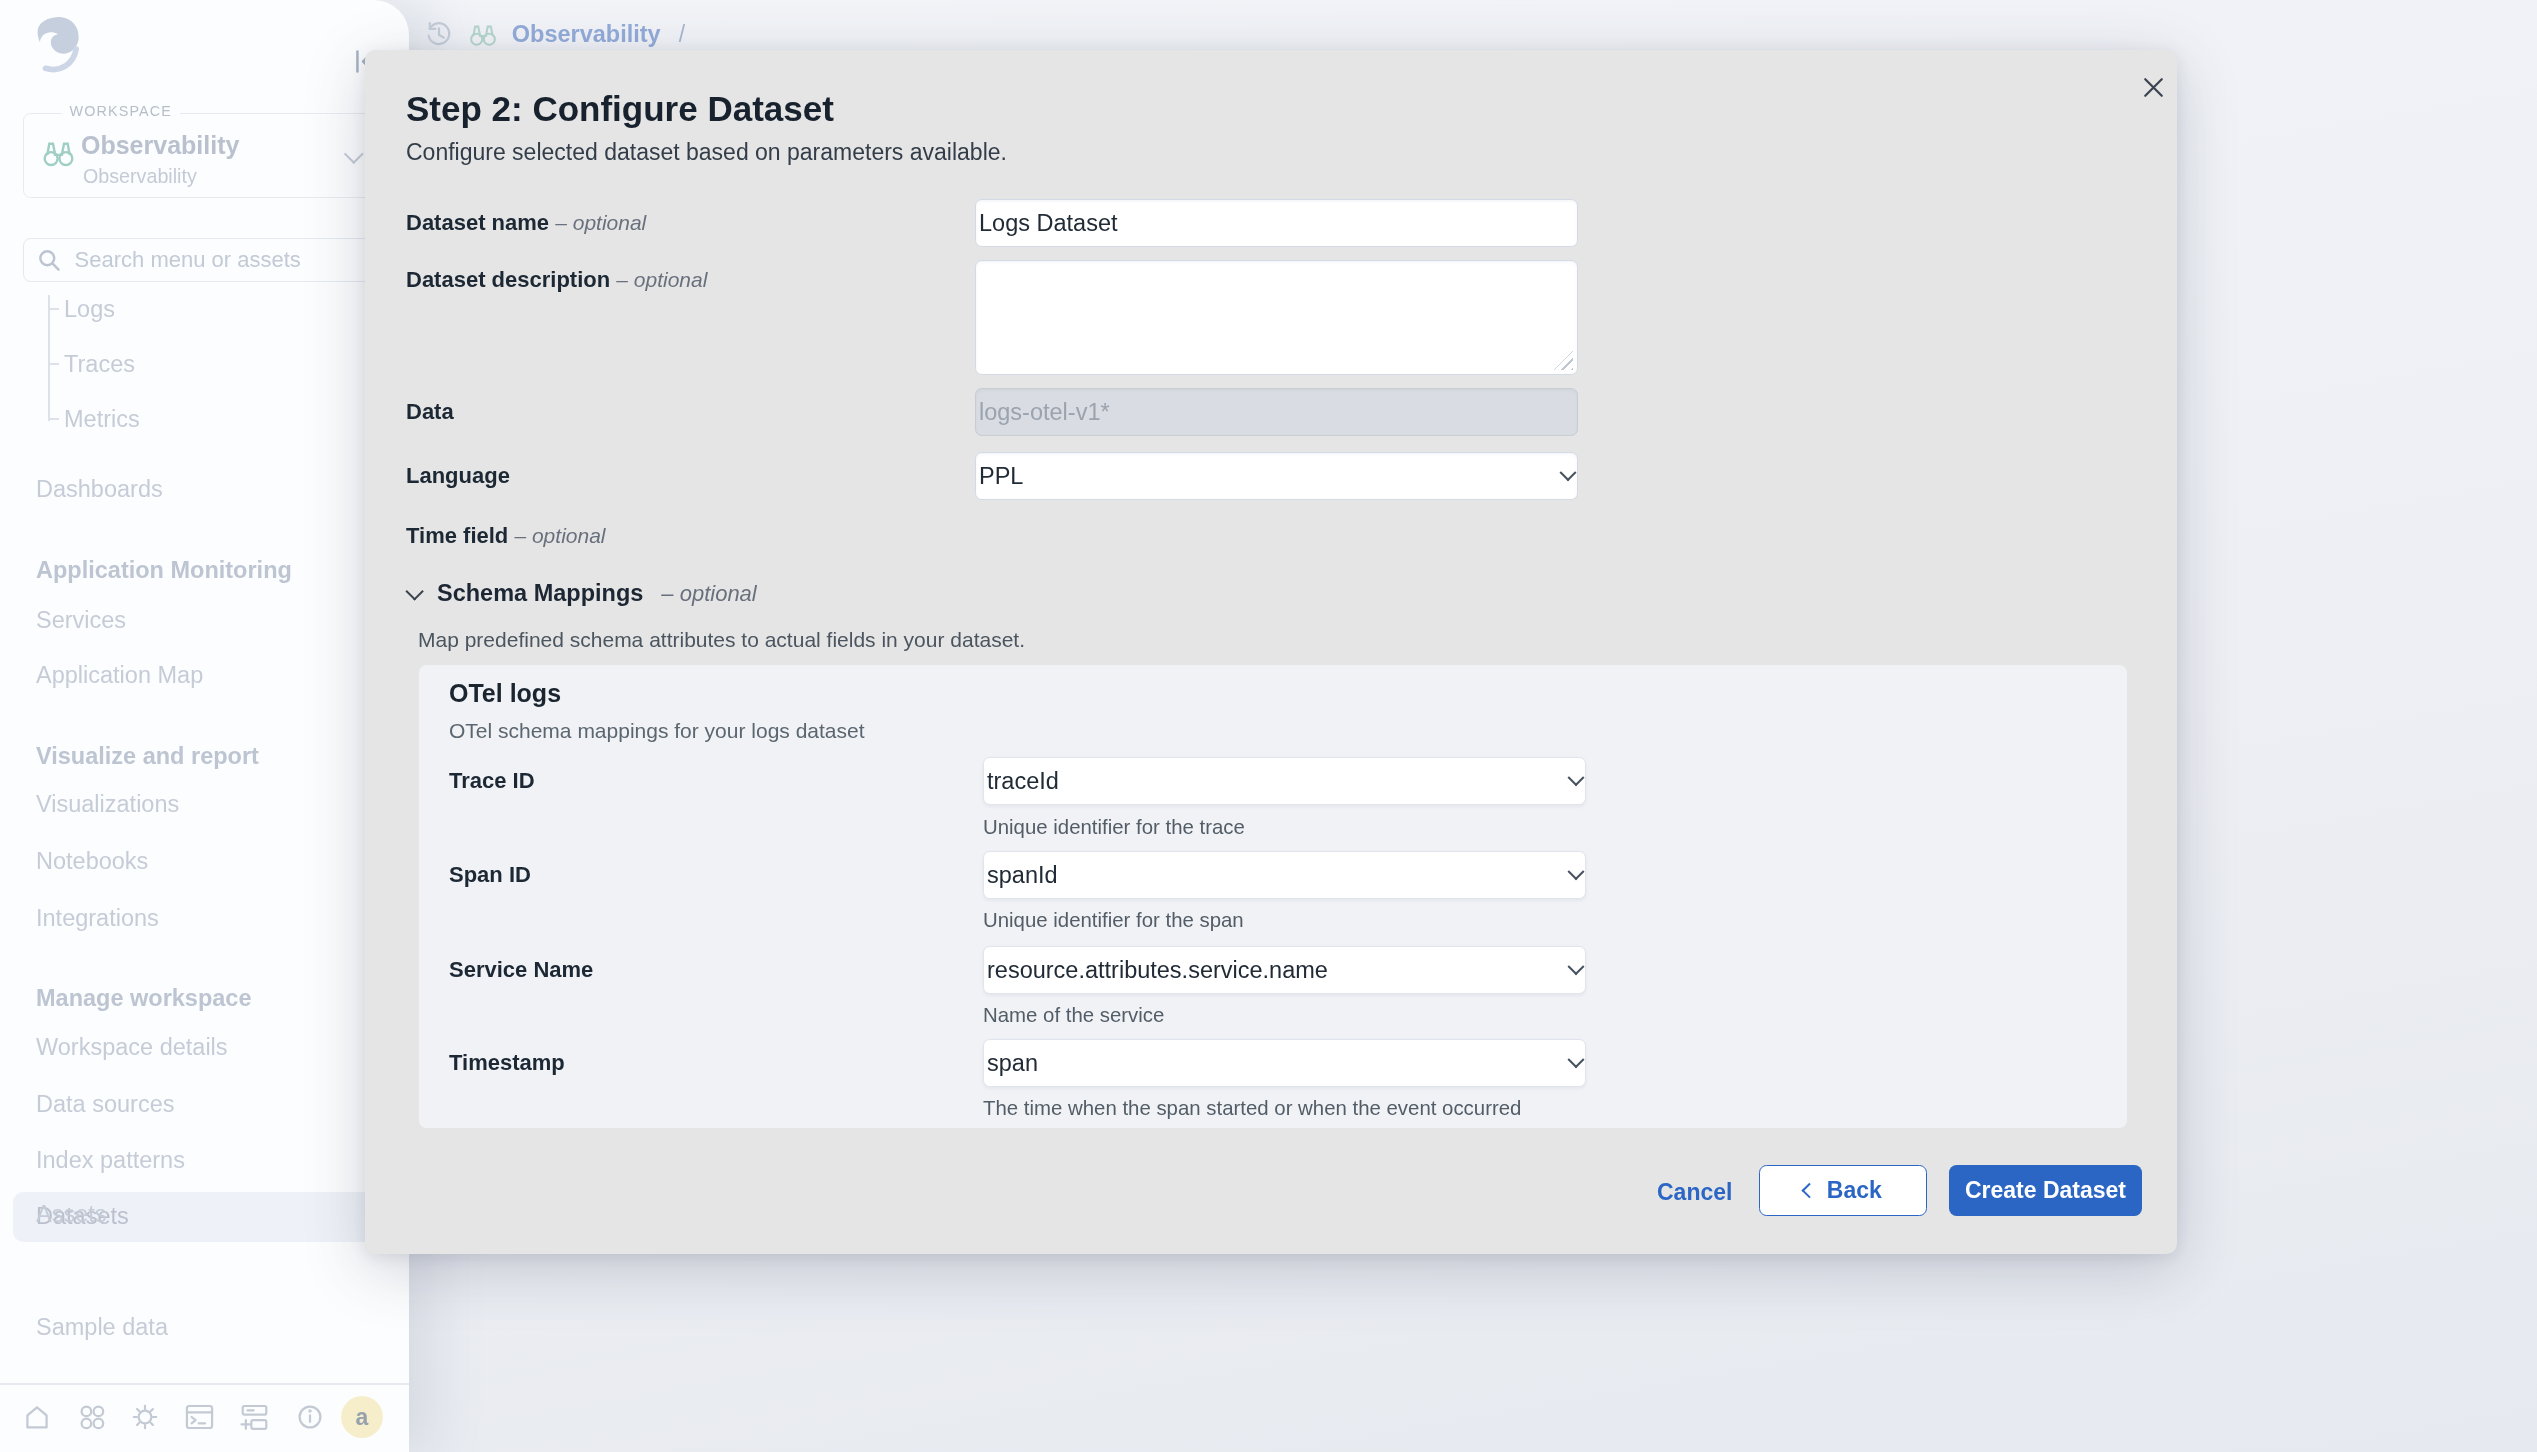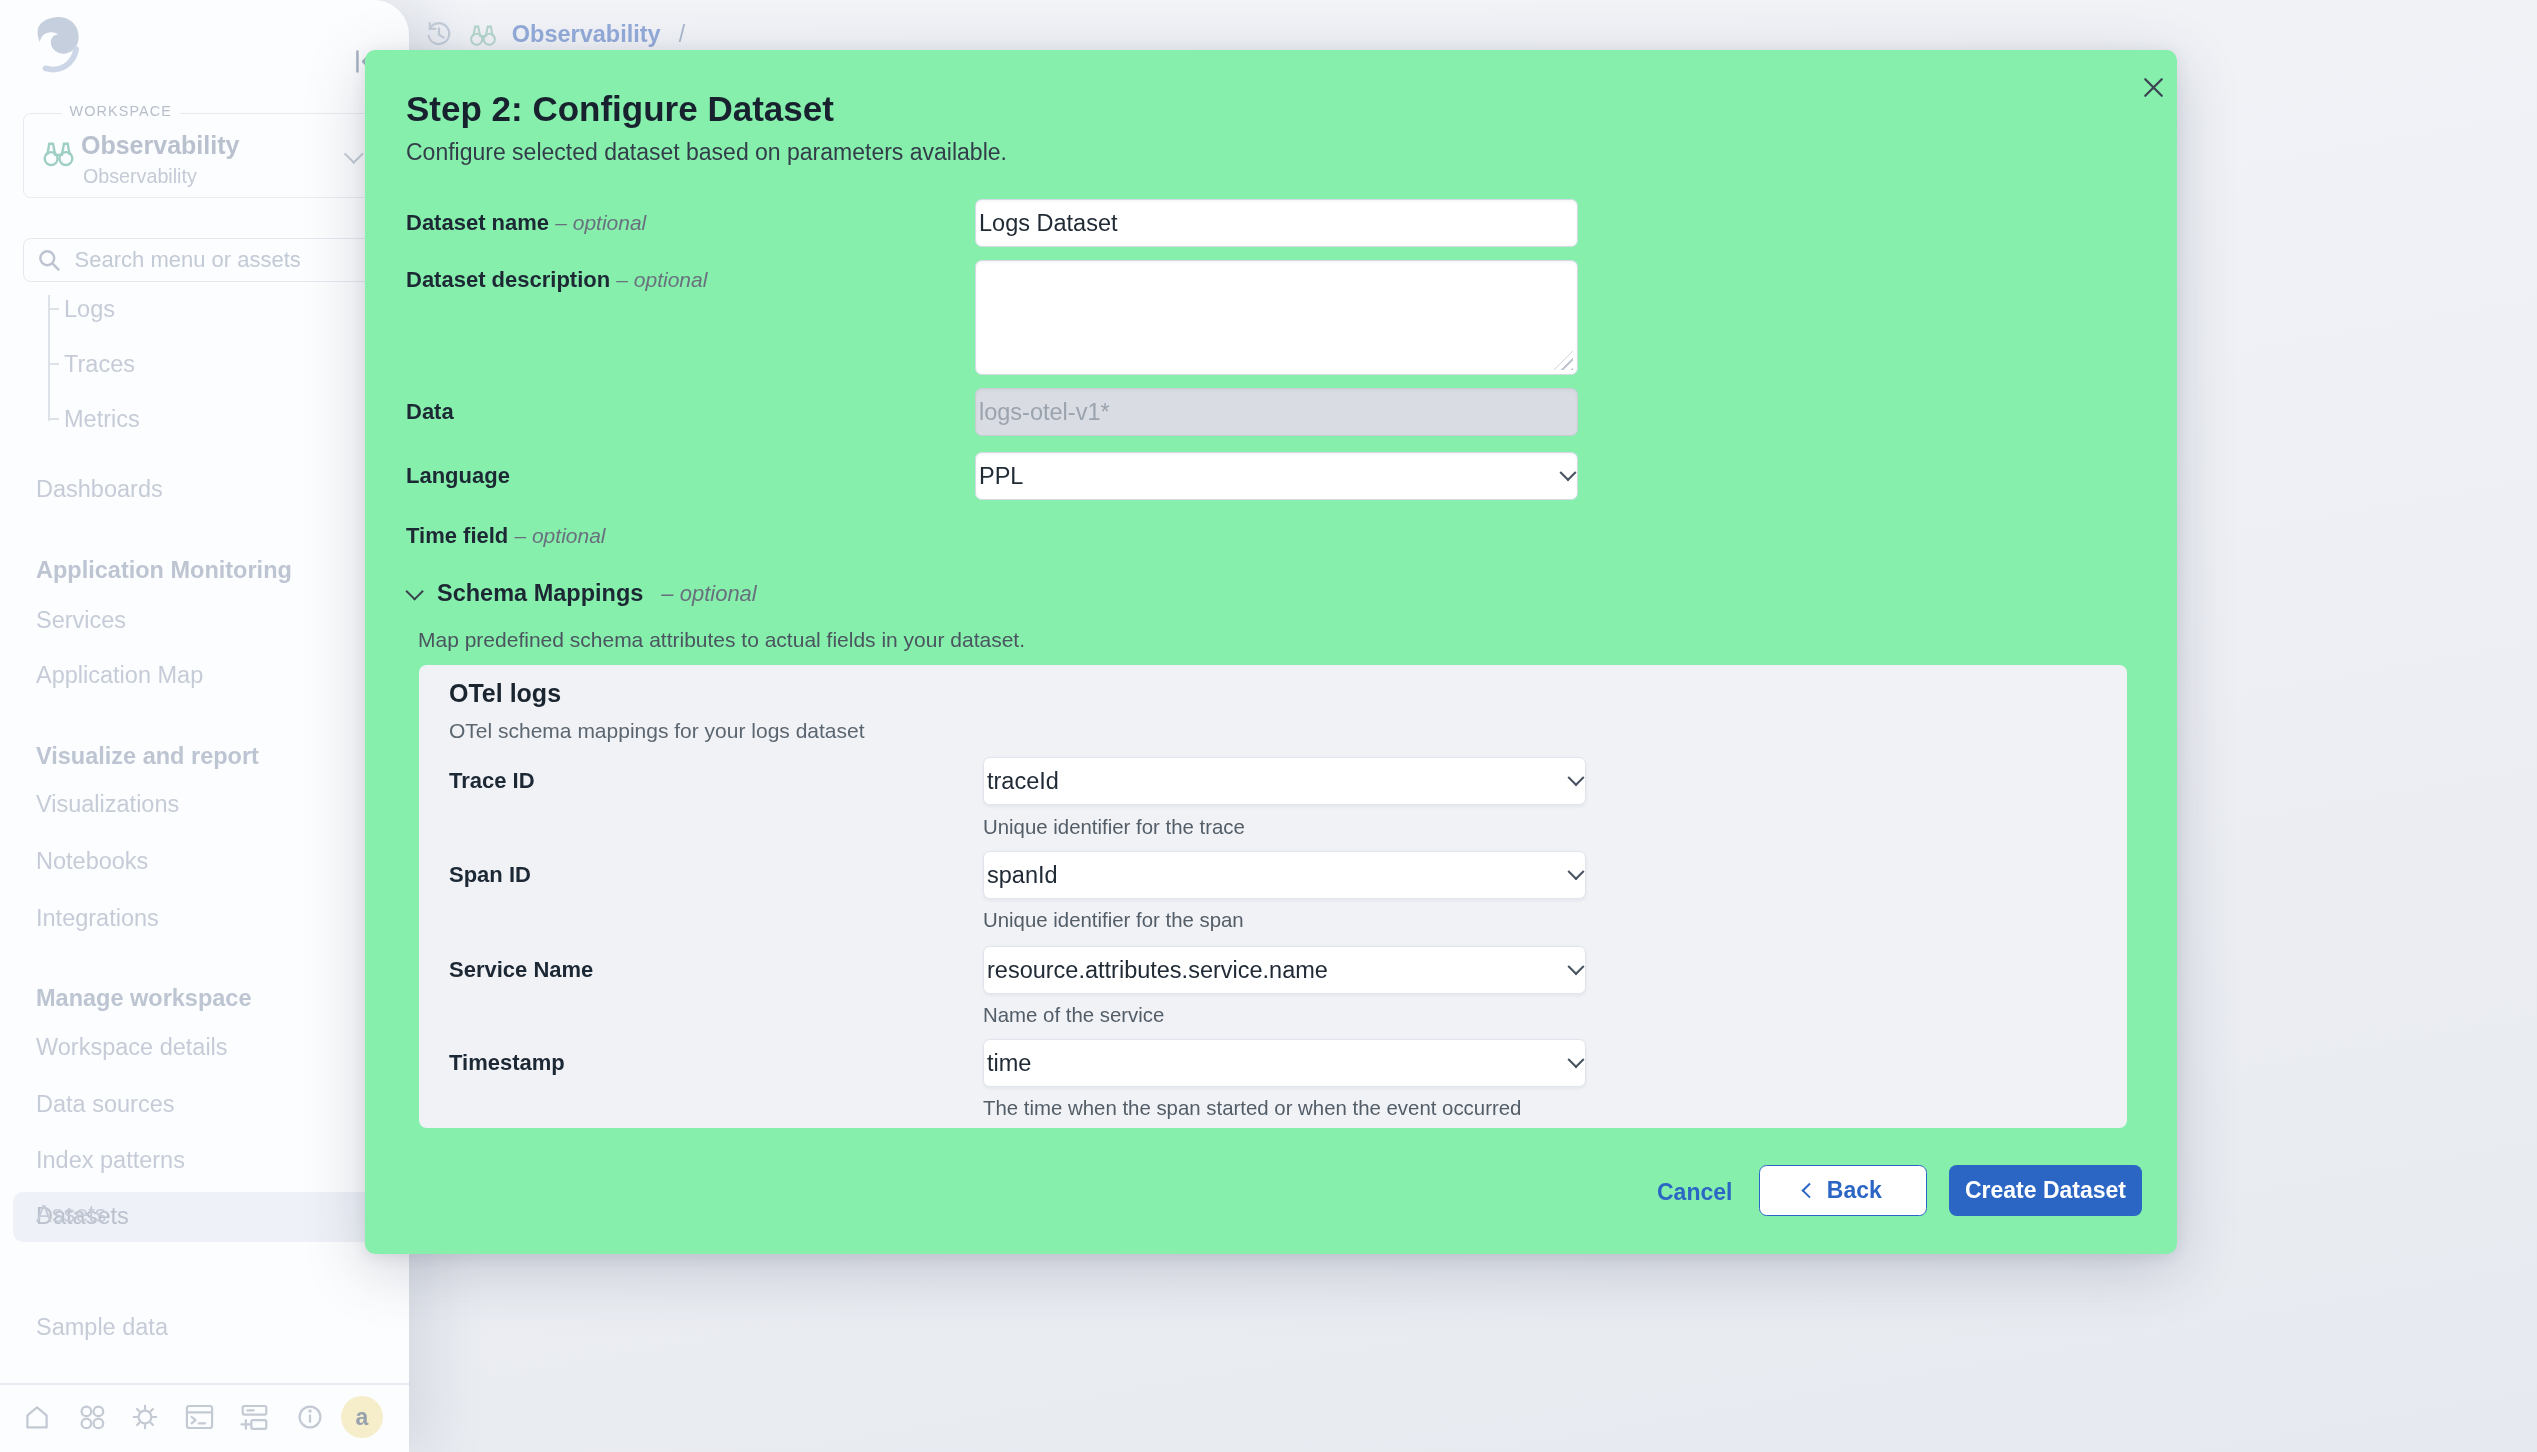--- a/index.html
+++ b/index.html
@@ -59,21 +59,21 @@
     background:#eef1f7; border-radius:10.6px; }
   .sb-divider { position:absolute; left:0; top:1383px; width:409px; height:1.5px; background:#e7eaf0; }
   .sb-footer-icon { position:absolute; top:1401px; }
   .avatar { position:absolute; left:341px; top:1396px; width:42px; height:42px; border-radius:50%;
     background:#f6eecb; display:flex; align-items:center; justify-content:center;
     font-size:23px; font-weight:700; color:#97a1ad; }
 
   
   .modal {
     position:absolute; left:365px; top:50px; width:1812px; height:1204px;
-    background:#86efac; border-radius:10.6px;
+    background:#e5e5e5; border-radius:10.6px;
     box-shadow:0 15px 61px rgba(55,65,90,0.22), 0 3px 13.6px rgba(55,65,90,0.10);
   }
   .m-close { position:absolute; left:1767px; top:16.6px; width:42px; height:42px;
     display:flex; align-items:center; justify-content:center; cursor:pointer; }
   .m-title { position:absolute; left:41px; top:39px; font-size:35px; font-weight:700; color:#18222e; }
   .m-sub { position:absolute; left:41px; top:89px; font-size:23px; color:#333d49; }
 
   .f-label { position:absolute; left:41px; font-size:22px; font-weight:700; color:#1d2835; line-height:36px; white-space:nowrap; }
   .opt { font-weight:400; font-style:italic; color:#69707d; font-size:21px; }
   .ctl {
@@ -330,21 +330,21 @@
 
     <div class="p-label" style="top:287px">Service Name</div>
     <div class="ctl p-ctl" style="top:281px">
       <span>resource.attributes.service.name</span>
       <span class="sel-chev"></span>
     </div>
     <div class="p-helper" style="top:337px">Name of the service</div>
 
     <div class="p-label" style="top:380px">Timestamp</div>
     <div class="ctl p-ctl" style="top:374px">
-      <span>time</span>
+      <span>span</span>
       <span class="sel-chev"></span>
     </div>
     <div class="p-helper" style="top:430px">The time when the span started or when the event occurred</div>
   </div>
 
   <div class="m-footer-cancel">Cancel</div>
   <div class="btn-back">
     <span class="chev-left"></span>
     <span>Back</span>
   </div>

